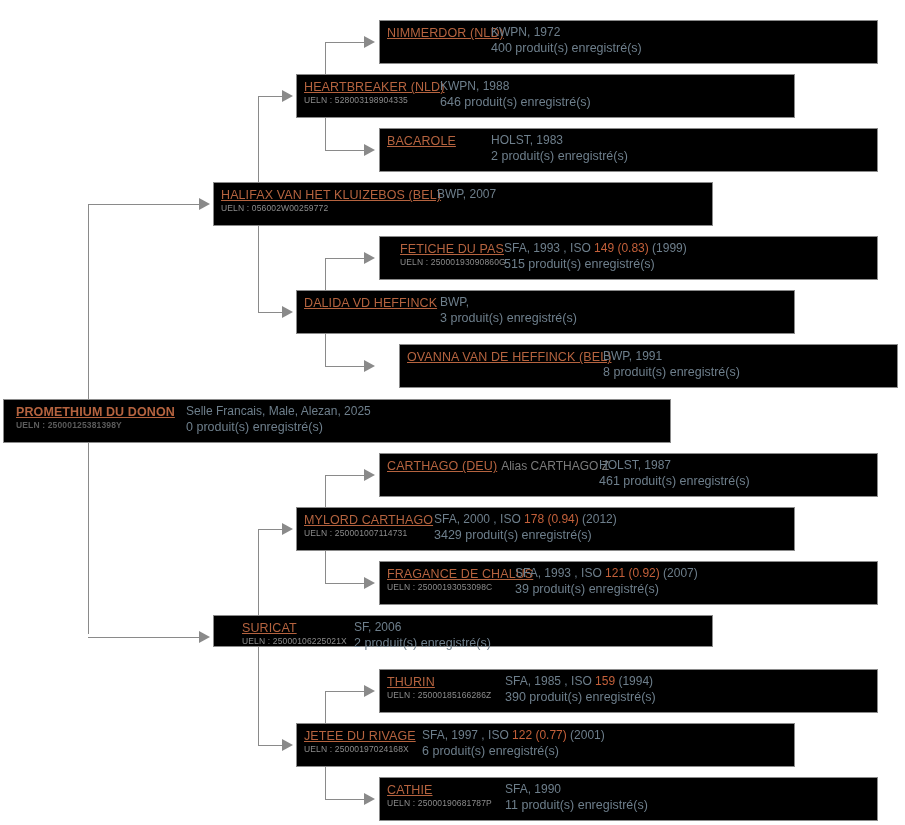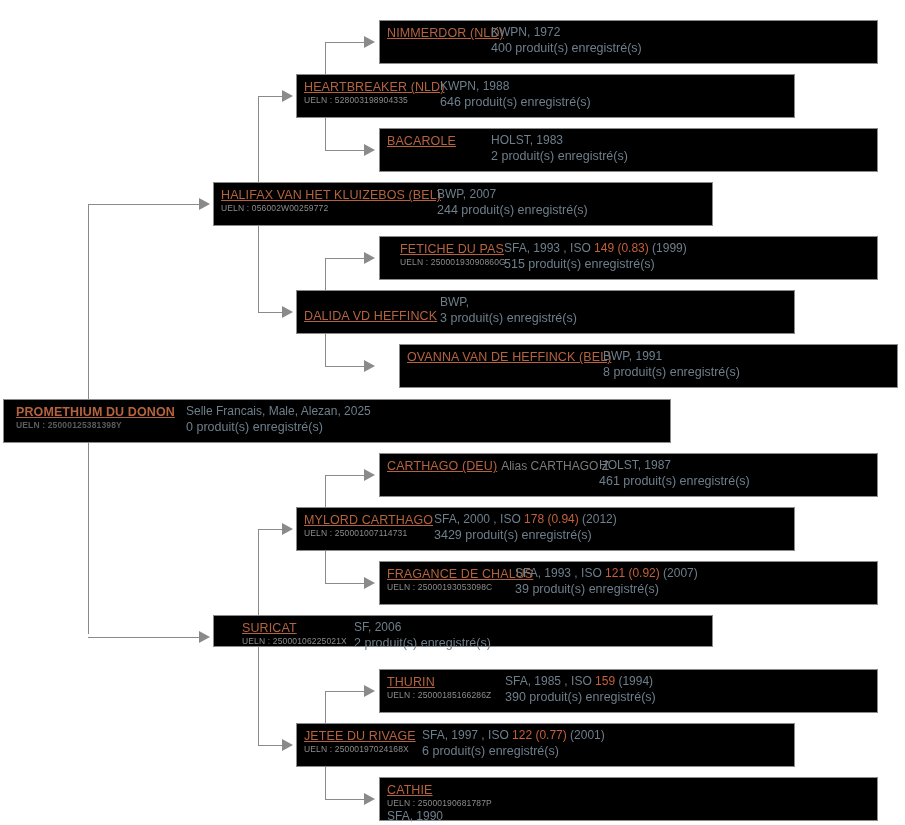--- a/index.html
+++ b/index.html
@@ -234,21 +234,21 @@
         <span class="hname">THURIN</span>
       </div>
       <div class="ueln">UELN : 25000185166286Z</div>
     </div>
     <div class="right">
       <div class="meta"><span>SFA, 1985 , ISO </span><span class="iso-hi">159</span><span> (1994)</span></div>
       <div class="prod">390 produit(s) enregistré(s)</div>
     </div>
   </div>
 
-  <div class="node w-gen3" style="left:379px; top:777px; width:499px; height:44px;flex-direction:column;">
+  <div class="node w-gen3" style="left:379px; top:777px; width:499px; height:44px;">
     <div class="left" style="width:118px;">
       <div class="nameline">
         <span class="hname">CATHIE</span>
       </div>
       <div class="ueln">UELN : 25000190681787P</div>
     </div>
     <div class="right">
       <div class="meta"><span>SFA, 1990</span><span class="iso-hi"></span><span></span></div>
       <div class="prod">11 produit(s) enregistré(s)</div>
     </div>
@@ -261,21 +261,21 @@
       </div>
       <div class="ueln">UELN : 528003198904335</div>
     </div>
     <div class="right">
       <div class="meta"><span>KWPN, 1988</span><span class="iso-hi"></span><span></span></div>
       <div class="prod">646 produit(s) enregistré(s)</div>
     </div>
   </div>
 
   <div class="node w-gen2" style="left:296px; top:290px; width:499px; height:44px;">
-    <div class="left" style="width:136px;margin-top:13px;">
+    <div class="left" style="width:136px;">
       <div class="nameline">
         <span class="hname">DALIDA VD HEFFINCK</span>
       </div>
     </div>
     <div class="right">
       <div class="meta"><span>BWP,</span><span class="iso-hi"></span><span></span></div>
       <div class="prod">3 produit(s) enregistré(s)</div>
     </div>
   </div>
 
@@ -307,21 +307,20 @@
 
   <div class="node w-gen1" style="left:213px; top:182px; width:500px; height:44px;">
     <div class="left" style="width:216px;">
       <div class="nameline">
         <span class="hname">HALIFAX VAN HET KLUIZEBOS (BEL)</span>
       </div>
       <div class="ueln">UELN : 056002W00259772</div>
     </div>
     <div class="right">
       <div class="meta"><span>BWP, 2007</span><span class="iso-hi"></span><span></span></div>
-      <div class="prod">244 produit(s) enregistré(s)</div>
     </div>
   </div>
 
   <div class="node w-gen1" style="left:213px; top:615px; width:500px; height:32px;padding-left:28px;">
     <div class="left" style="width:112px;">
       <div class="nameline">
         <span class="hname">SURICAT</span>
       </div>
       <div class="ueln">UELN : 25000106225021X</div>
     </div>

